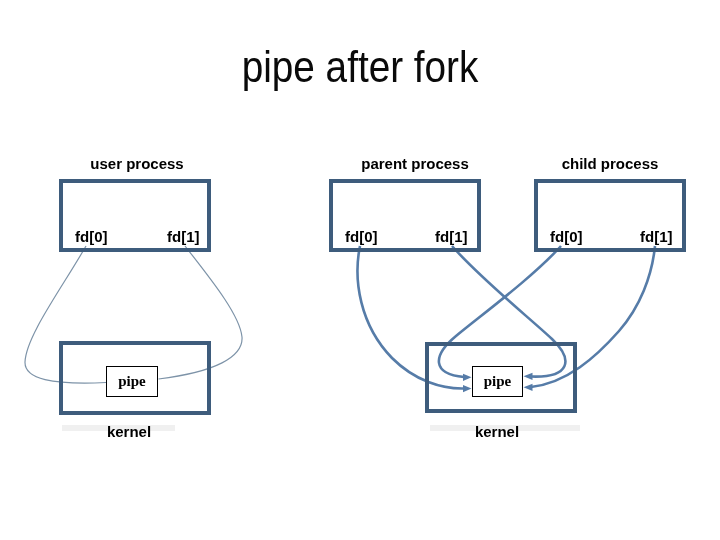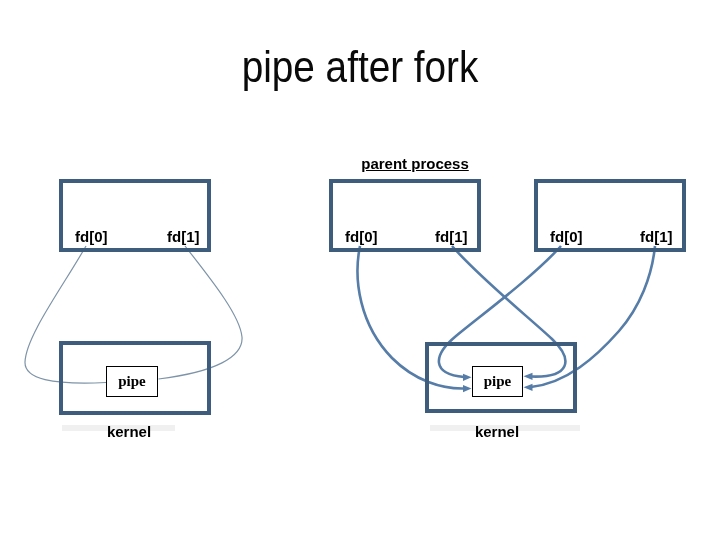--- a/index.html
+++ b/index.html
@@ -57,38 +57,40 @@
     <path class="strong" d="M 452 246 C 482 280, 532 320, 552 339 C 574 360, 570 378, 531 376.5"></path>
     <path class="strong" d="M 561 246 C 532 278, 480 316, 456 336 C 432 356, 432 374, 464 377"></path>
     <path class="strong" d="M 655 246 C 652 276, 640 307, 619 331 C 596 357, 567 383, 531 387"></path>
 
     <polygon points="471.5,388.5 463,385 463,392.2"></polygon>
     <polygon points="471.5,377.3 463,373.8 463,381"></polygon>
     <polygon points="523.5,376.3 532.5,372.8 532.5,380"></polygon>
     <polygon points="523.5,387.3 532.5,383.8 532.5,391"></polygon>
   </svg>
 
+  <div class="lbl center" style="left:59px;top:156px;width:156px;">user process</div>
 
   <div class="procbox" style="left:59px;top:179px;width:152px;height:73px;"></div>
   <div class="lbl" style="left:75px;top:229px;">fd[0]</div>
   <div class="lbl" style="left:167px;top:229px;">fd[1]</div>
 
   <div class="procbox" style="left:59px;top:341px;width:152px;height:74px;"></div>
   <div class="pipebox" style="left:106px;top:366px;width:52px;height:31px;">
     <span>pipe</span>
   </div>
 
   <div class="faintbar" style="left:62px;top:425px;width:113px;"></div>
   <div class="lbl center" style="left:53px;top:424px;width:152px;">kernel</div>
 
-  <div class="lbl center" style="left:339px;top:156px;width:152px;text-decoration:underline;">parent process</div>
+  <div class="lbl center" style="left:339px;top:156px;width:152px;">parent process</div>
   <div class="procbox" style="left:329px;top:179px;width:152px;height:73px;"></div>
   <div class="lbl" style="left:345px;top:229px;">fd[0]</div>
   <div class="lbl" style="left:435px;top:229px;">fd[1]</div>
 
+  <div class="lbl center" style="left:534px;top:156px;width:152px;">child process</div>
   <div class="procbox" style="left:534px;top:179px;width:152px;height:73px;"></div>
   <div class="lbl" style="left:550px;top:229px;">fd[0]</div>
   <div class="lbl" style="left:640px;top:229px;">fd[1]</div>
 
   <div class="procbox" style="left:425px;top:342px;width:152px;height:71px;"></div>
   <div class="pipebox" style="left:472px;top:366px;width:51px;height:31px;">
     <span>pipe</span>
   </div>
 
   <div class="faintbar" style="left:430px;top:425px;width:150px;"></div>

